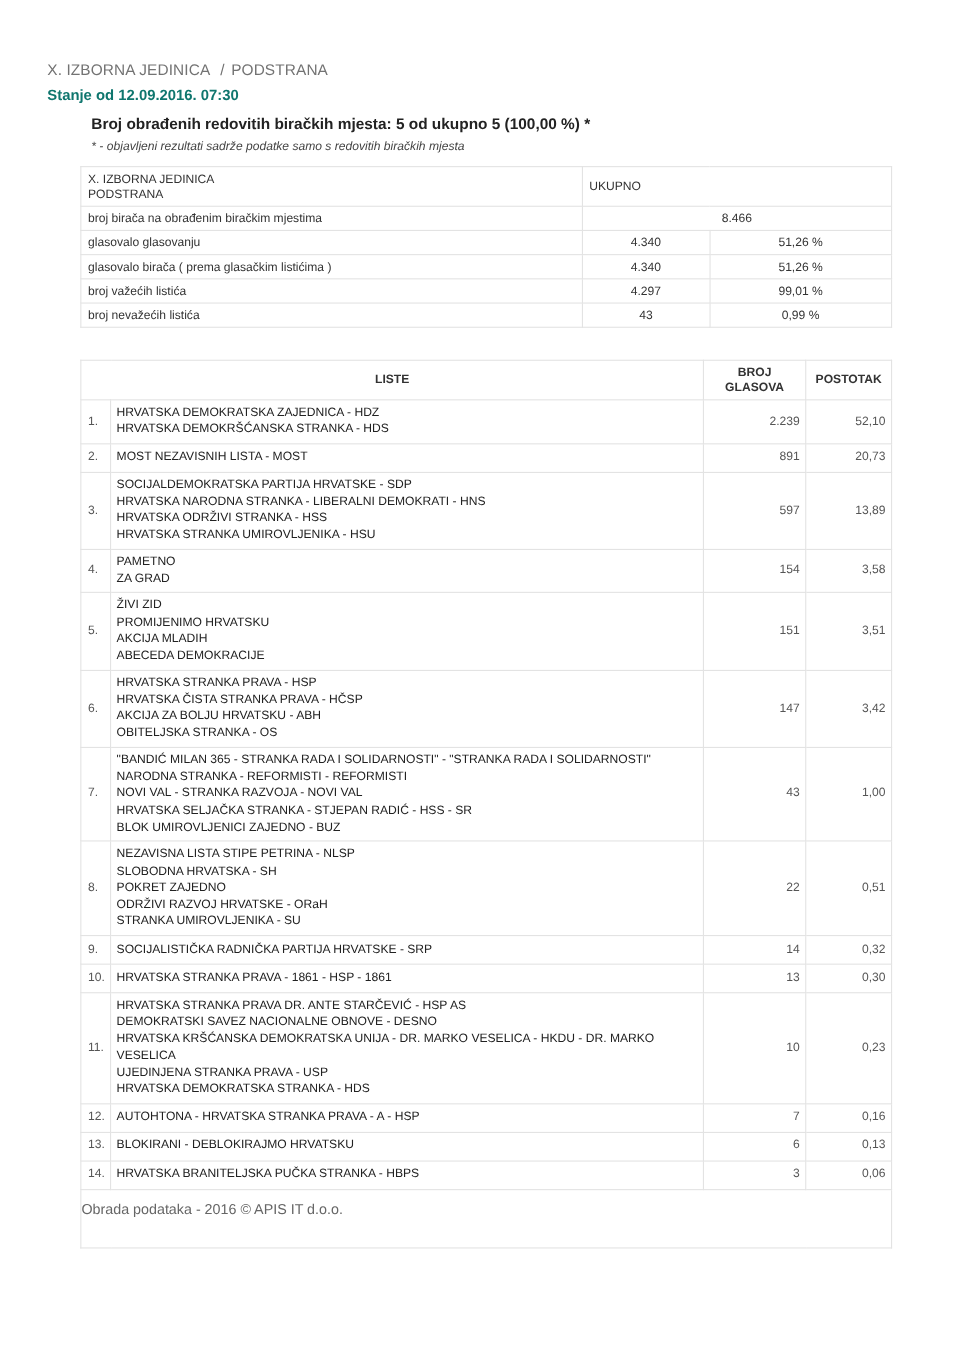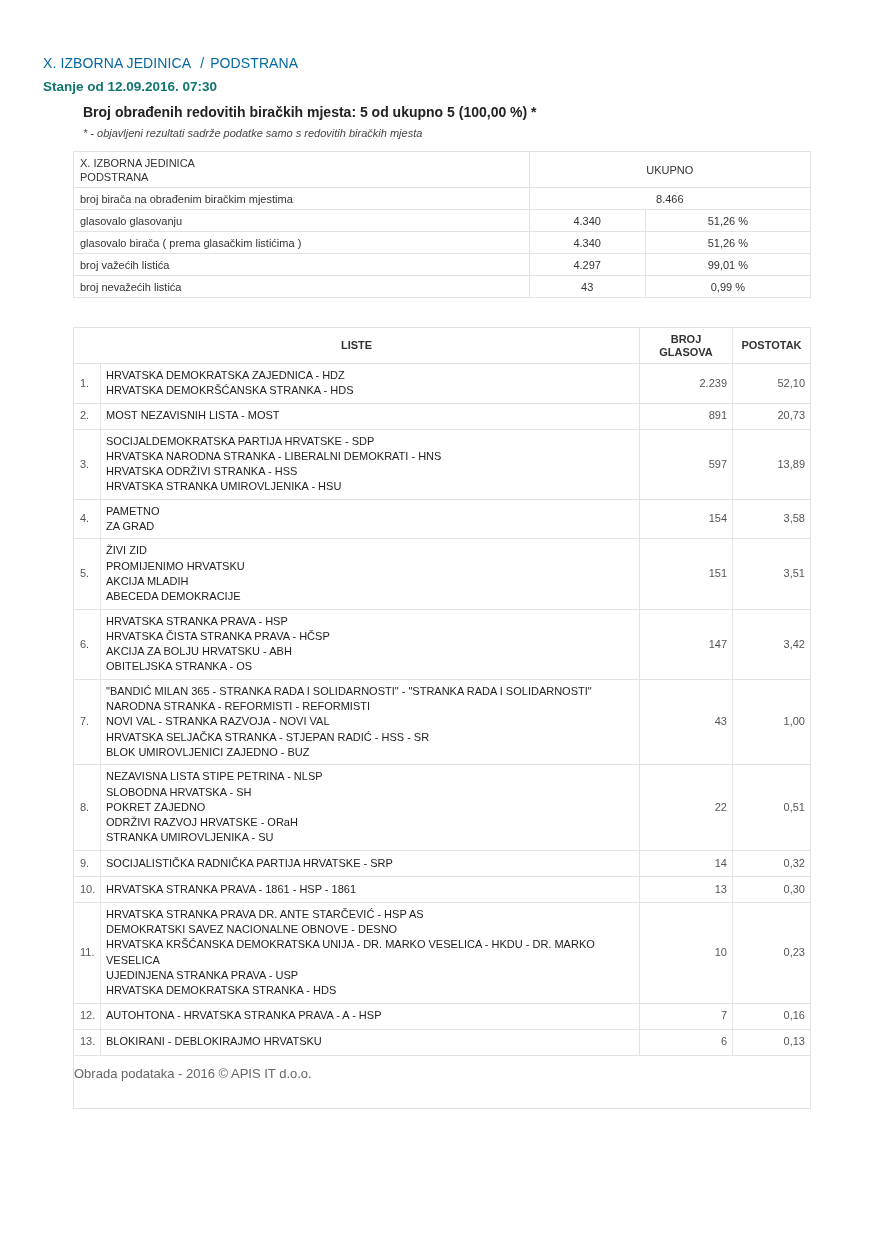--- a/index.html
+++ b/index.html
@@ -1,29 +1,29 @@
 <!DOCTYPE html>
 <html><head>
 <meta charset="utf-8">
 <style>
   html, body { margin: 0; padding: 0; background: #ffffff; }
   body { width: 877px; height: 1241px; position: relative; font-family: "Liberation Sans", sans-serif; color: #222; overflow: hidden; }
-  .breadcrumb { position: absolute; left: 43px; top: 55px; font-size: 14px; color: #0369a1; letter-spacing: 0.1px; }
+  .breadcrumb { position: absolute; left: 43px; top: 55px; font-size: 14px; color: #737373; letter-spacing: 0.1px; }
   .breadcrumb .sep { margin: 0 6px 0 9px; }
   .status { position: absolute; left: 43px; top: 79px; font-size: 13.5px; font-weight: bold; color: #0f766e; }
   .processed { position: absolute; left: 83px; top: 104px; font-size: 14px; font-weight: bold; color: #222; }
   .note { position: absolute; left: 83px; top: 127px; font-size: 11px; font-style: italic; color: #444; }
 
   table { border-collapse: collapse; position: absolute; left: 73px; width: 738px; font-size: 11px; color: #333; }
   td, th { border: 1.5px solid #e3e3e3; }
 
   #summary { top: 151px; }
   #summary td { padding: 0 6px; height: 21px; }
   #summary .hdr-left { height: 35px; line-height: 14px; vertical-align: middle; }
-  #summary .hdr-right { text-align: center; }
+  #summary .hdr-right { }
   #summary .num { text-align: center; }
   #summary .center { text-align: center; }
 
   #results { top: 327px; }
   #results th { font-size: 11px; font-weight: bold; color: #333; height: 33px; line-height: 13px; }
   #results td { padding: 4px 5px; vertical-align: middle; line-height: 15.3px; }
   #results td.idx { width: 16px; color: #555; padding: 0 4px 0 6px; }
   #results td.names { color: #222; }
   #results td.votes { width: 82px; text-align: right; color: #555; }
   #results td.pct { width: 67px; text-align: right; color: #555; }
@@ -206,19 +206,27 @@
         <td class="pct">0,16</td>
       </tr>
       <tr class="single">
         <td class="idx">13.</td>
         <td class="names">
           <span class="nm">BLOKIRANI - DEBLOKIRAJMO HRVATSKU</span>
         </td>
         <td class="votes">6</td>
         <td class="pct">0,13</td>
       </tr>
+      <tr class="single">
+        <td class="idx">14.</td>
+        <td class="names">
+          <span class="nm">HRVATSKA BRANITELJSKA PUČKA STRANKA - HBPS</span>
+        </td>
+        <td class="votes">3</td>
+        <td class="pct">0,06</td>
+      </tr>
     </tbody>
   <tfoot>
     <tr>
       <td class="footer" colspan="4">Obrada podataka - 2016 © APIS IT d.o.o.</td>
     </tr>
   </tfoot>
 </table>
 
 </body></html>

